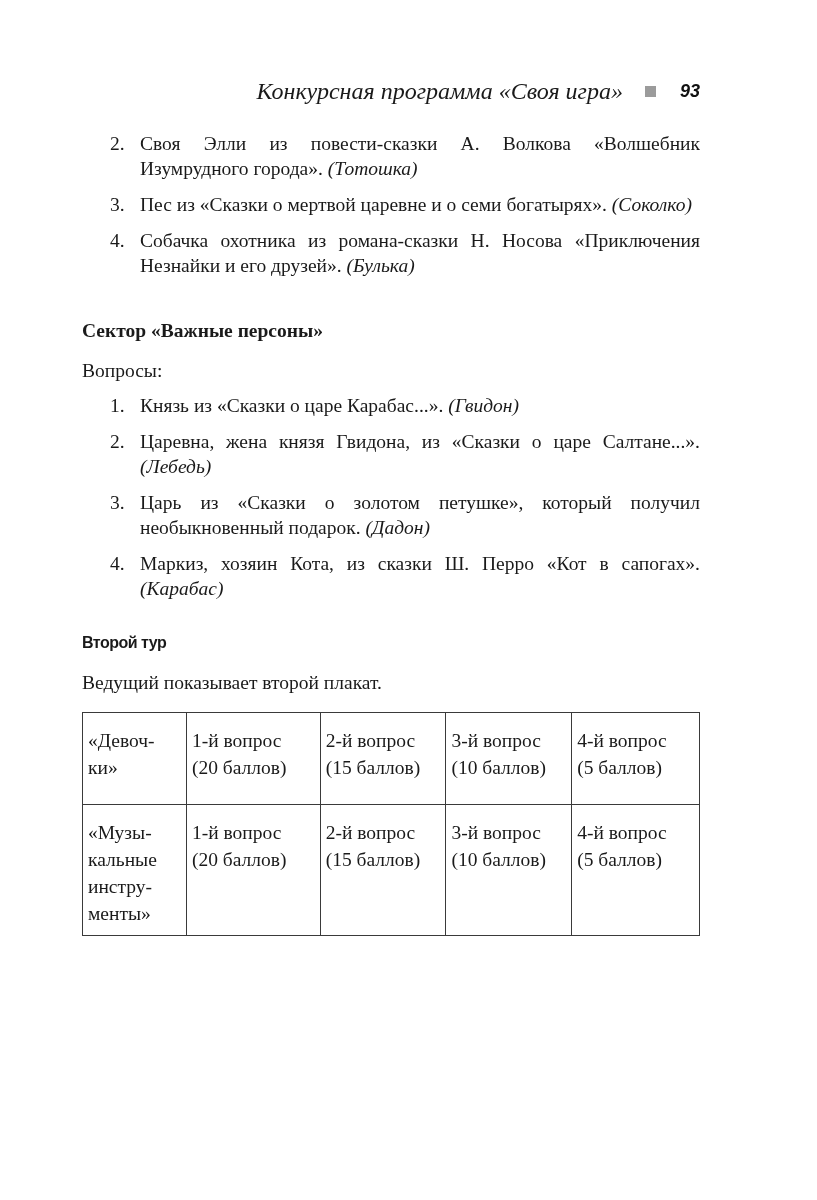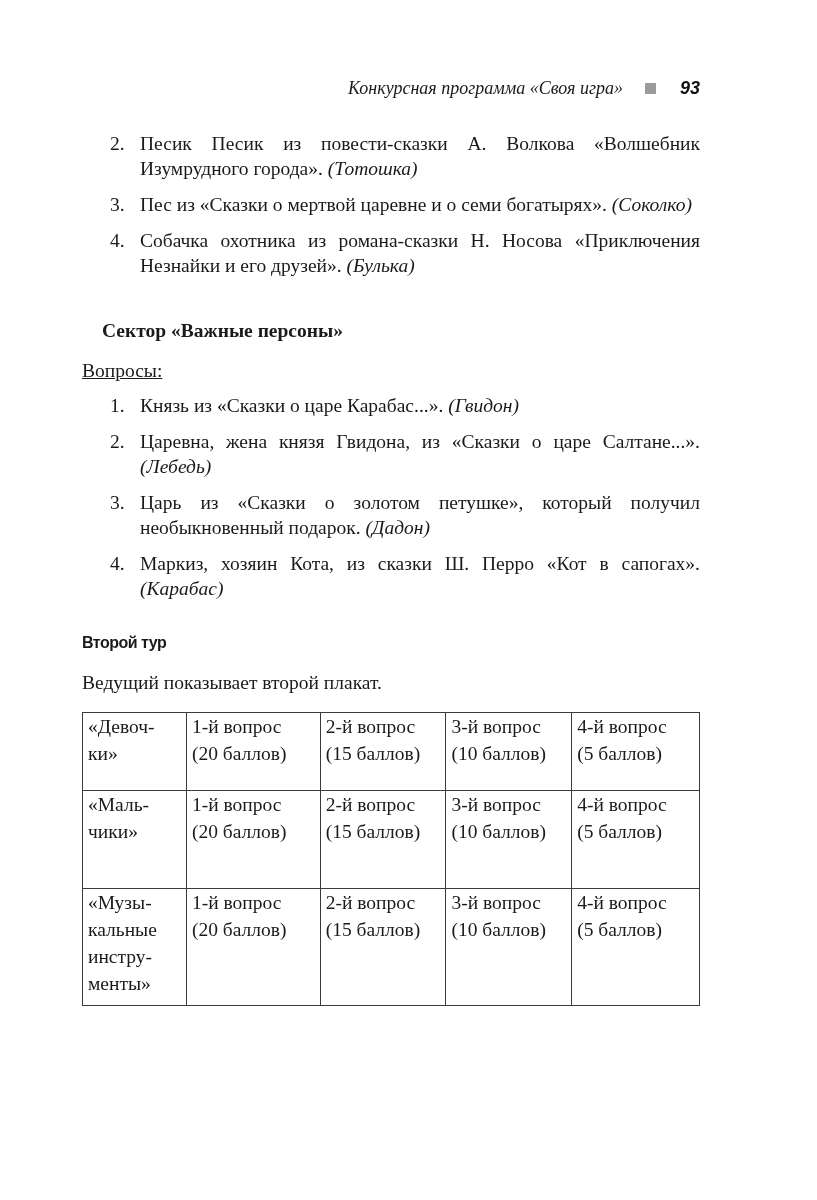--- a/index.html
+++ b/index.html
@@ -24,21 +24,21 @@
   .running-head {
     position: absolute;
     top: 78px;
     right: 0;
     display: flex;
     align-items: center;
     white-space: nowrap;
   }
   .running-title {
     font-style: italic;
-    font-size: 18px;
+    font-size: 24px;
     color: #1a1a1a;
   }
   .rh-square {
     width: 11px;
     height: 11px;
     background: #9b9b9b;
     margin-left: 22px;
     margin-right: 24px;
     display: inline-block;
   }
@@ -78,27 +78,25 @@
     top: 131px;
     left: 0;
     width: 618px;
   }
   .sector-heading {
     position: absolute;
     top: 320px;
     left: 0;
     font-weight: bold;
     font-size: 19.5px;
-    margin-left: 20px;
   }
   .questions-label {
     position: absolute;
     top: 358px;
     left: 0;
-    text-decoration: underline;
   }
   #list-persons {
     position: absolute;
     top: 393px;
     left: 0;
     width: 618px;
   }
   .round-heading {
     position: absolute;
     top: 634px;
@@ -119,21 +117,21 @@
     top: 712px;
     left: 0;
     width: 618px;
     border-collapse: collapse;
     font-size: 19.5px;
     line-height: 27px;
   }
   table.poster td {
     border: 1.3px solid #3a3a3a;
     vertical-align: top;
-    padding: 0 5px 0 5px;
+    padding: 14px 5px 0 5px;
     white-space: pre-line;
   }
   table.poster tr.r1 td { height: 77px; }
   table.poster tr.r2 td { height: 97px; }
   table.poster tr.r3 td { height: 116px; margin-top: 40px; }
   col.c0 { width: 104px; }
   col.c1 { width: 134px; }
   col.c2 { width: 126px; }
   col.c3 { width: 126px; }
   col.c4 { width: 128px; }
@@ -145,21 +143,21 @@
 
   <div class="running-head">
     <span class="running-title">Конкурсная программа «Своя игра»</span>
     <span class="rh-square"></span>
     <span class="page-number">93</span>
   </div>
 
   <ol class="qlist body-text" id="list-top">
     <li>
       <span class="num">2.</span>
-      <span>Песик Песик из повести-сказки А. Волкова «Волшебник Изумрудного города».</span>
+      <span>Своя Элли из повести-сказки А. Волкова «Волшебник Изумрудного города».</span>
       <span class="answer">(Тотошка)</span>
     </li>
     <li>
       <span class="num">3.</span>
       <span>Пес из «Сказки о мертвой царевне и о семи богатырях».</span>
       <span class="answer">(Соколко)</span>
     </li>
     <li>
       <span class="num">4.</span>
       <span>Собачка охотника из романа-сказки Н. Носова «Приключения Незнайки и его друзей».</span>
@@ -201,32 +199,20 @@
       <col class="c0">
         <col class="c1">
         <col class="c2">
         <col class="c3">
         <col class="c4">
     </colgroup>
     <tbody>
       <tr class="r1">
         <td>«Девоч-
 ки»</td>
-        <td>1-й вопрос
-(20 баллов)</td>
-        <td>2-й вопрос
-(15 баллов)</td>
-        <td>3-й вопрос
-(10 баллов)</td>
-        <td>4-й вопрос
-(5 баллов)</td>
-      </tr>
-      <tr class="r2">
-        <td>«Маль-
-чики»</td>
         <td>1-й вопрос
 (20 баллов)</td>
         <td>2-й вопрос
 (15 баллов)</td>
         <td>3-й вопрос
 (10 баллов)</td>
         <td>4-й вопрос
 (5 баллов)</td>
       </tr>
       <tr class="r3">

